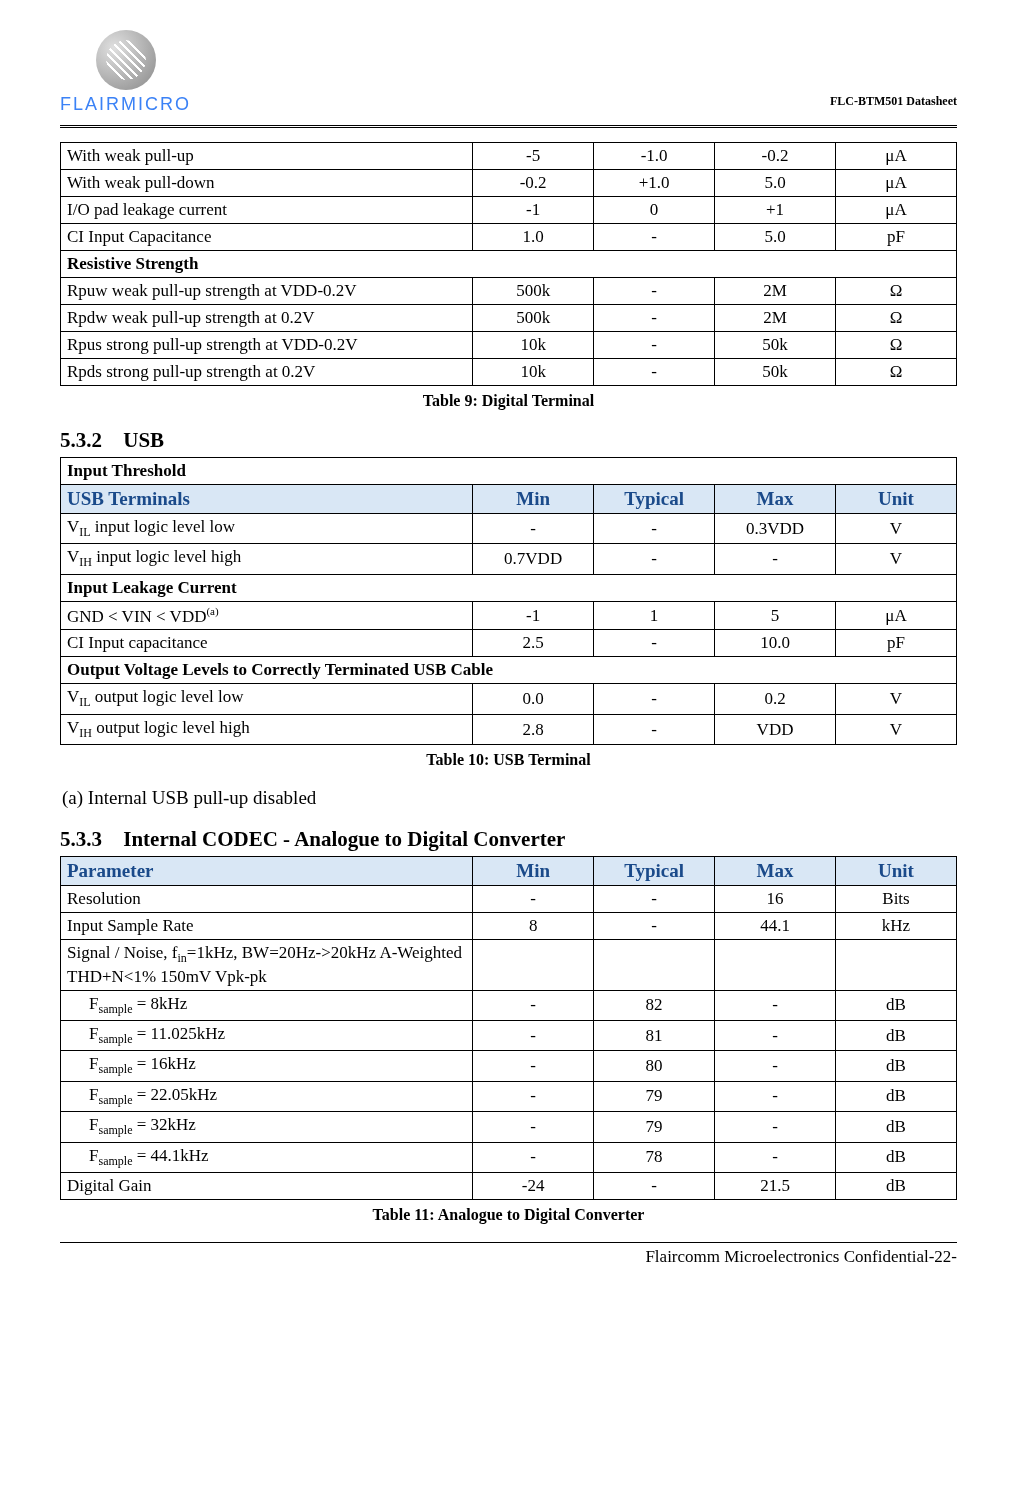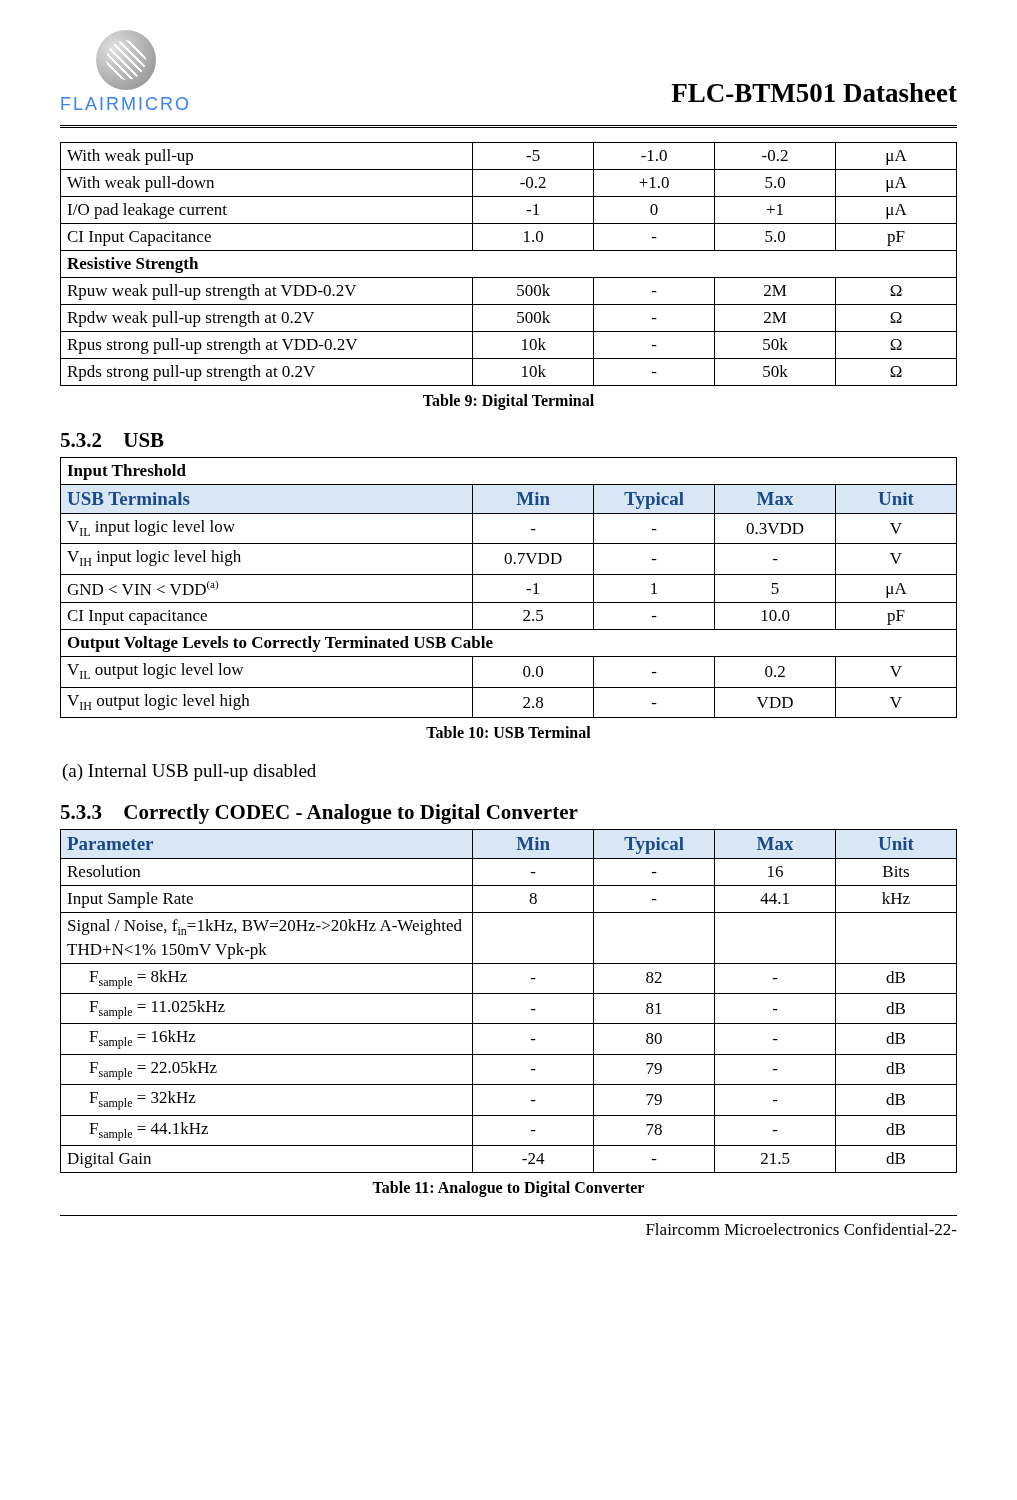--- a/index.html
+++ b/index.html
@@ -31,21 +31,21 @@
       font-family: Arial, sans-serif;
       font-size: 18px;
       letter-spacing: 2px;
       color: #3b82f6;
       text-align: center;
       margin-top: 4px;
       font-weight: 500;
     }
     .doc-title {
       font-weight: bold;
-      font-size: 27px;
+      font-size: 12px;
       text-align: right;
       position: absolute;
       bottom: 6px;
       right: 0;
     }
     .double-rule { border-top: 3px double #000; margin: 4px 0 14px 0; }
     .single-rule { border-top: 1px solid #000; margin-top: 6px; }
     table {
       width: 100%;
       border-collapse: collapse;
@@ -197,20 +197,23 @@
     <td class="val">V</td>
   </tr>
       <tr>
     <td class="param">V<sub>IH</sub> input logic level high</td>
     <td class="val">0.7VDD</td>
     <td class="val">-</td>
     <td class="val">-</td>
     <td class="val">V</td>
   </tr>
       <tr>
+        <td class="section-header" colspan="5">Input Leakage Current</td>
+      </tr>
+      <tr>
     <td class="param">GND &lt; VIN &lt; VDD<sup>(a)</sup></td>
     <td class="val">-1</td>
     <td class="val">1</td>
     <td class="val">5</td>
     <td class="val">μA</td>
   </tr>
       <tr>
     <td class="param">CI Input capacitance</td>
     <td class="val">2.5</td>
     <td class="val">-</td>
@@ -234,21 +237,21 @@
     <td class="val">VDD</td>
     <td class="val">V</td>
   </tr>
     </tbody>
 </table>
 <div class="caption">Table 10: USB Terminal</div>
 <div class="note">(a) Internal USB pull-up disabled</div>
 
 <div class="section-heading">
   <span class="sec-num">5.3.3</span>
-  <span>Correctly CODEC - Analogue to Digital Converter</span>
+  <span>Internal CODEC - Analogue to Digital Converter</span>
 </div>
 <table>
   <tbody id="t11-body">
       <tr>
     <th class="header-blue param-h">Parameter</th>
     <th class="header-blue">Min</th>
     <th class="header-blue">Typical</th>
     <th class="header-blue">Max</th>
     <th class="header-blue">Unit</th>
   </tr>

